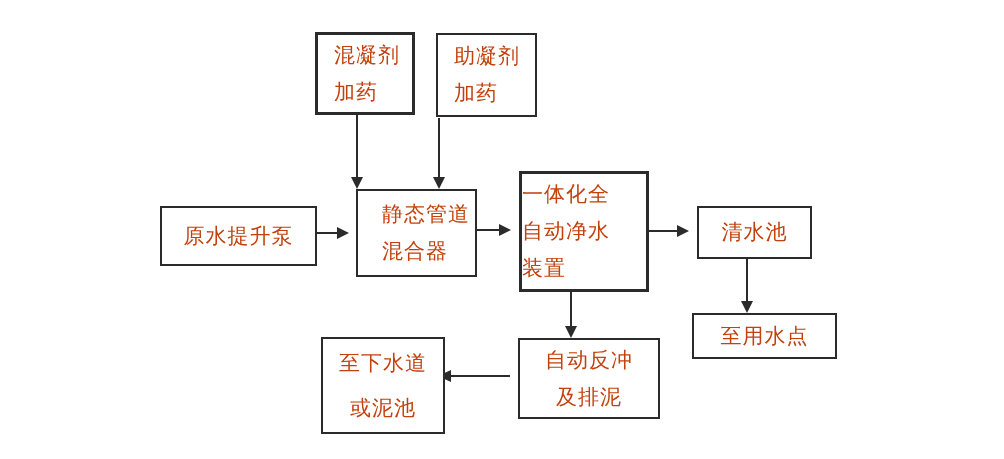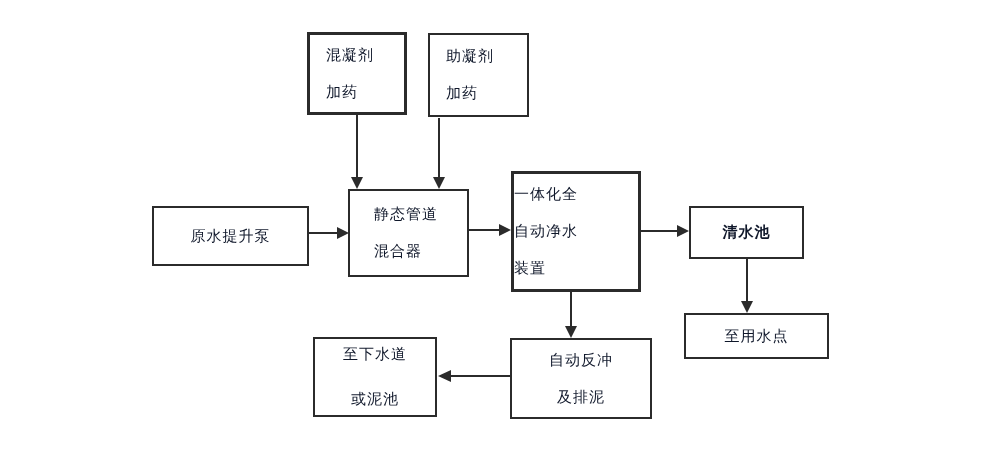--- a/index.html
+++ b/index.html
@@ -24,37 +24,38 @@
   }
   .box {
     position: absolute;
     box-sizing: border-box;
     background: #ffffff;
     border: 2px solid #2b2b2b;
     display: flex;
     flex-direction: column;
     justify-content: center;
     align-items: center;
-    font-size: 15px;
+    font-size: 21px;
     line-height: 37px;
-    color: #0f172a;
+    color: #c2410c;
     letter-spacing: 1px;
+    margin-left: 8px;
   }
   .box span { display: block; white-space: nowrap; }
   .left-text { align-items: flex-start; }
   
   .b-coagulant   { left: 307px; top: 32px;  width: 100px; height: 83px;  border-width: 3px; padding-left: 16px; }
   .b-aid         { left: 428px; top: 33px;  width: 101px; height: 84px;  padding-left: 16px; }
   .b-pump        { left: 152px; top: 206px; width: 157px; height: 60px; text-align: center; }
   .b-mixer       { left: 348px; top: 189px; width: 121px; height: 88px;  padding-left: 24px; }
   .b-purifier    { left: 511px; top: 171px; width: 130px; height: 121px; border-width: 3px; }
-  .b-tank        { left: 689px; top: 206px; width: 115px; height: 53px; font-weight: bold; }
+  .b-tank        { left: 689px; top: 206px; width: 115px; height: 53px; }
   .b-usepoint    { left: 684px; top: 313px; width: 145px; height: 46px; }
   .b-backwash    { left: 510px; top: 338px; width: 142px; height: 81px; }
-  .b-sewer       { left: 313px; top: 337px; width: 124px; height: 80px; gap: 8px; }
+  .b-sewer       { left: 313px; top: 337px; width: 124px; height: 97px; gap: 8px; }
 </style>
 </head>
 <body>
 
 <div class="canvas">
 
   <svg class="arrow-layer" width="1004" height="459" viewBox="0 0 1004 459" stroke="#2b2b2b" stroke-width="2" fill="#2b2b2b">
 
     <g>
       <line x1="357" y1="115" x2="357" y2="178"></line>

